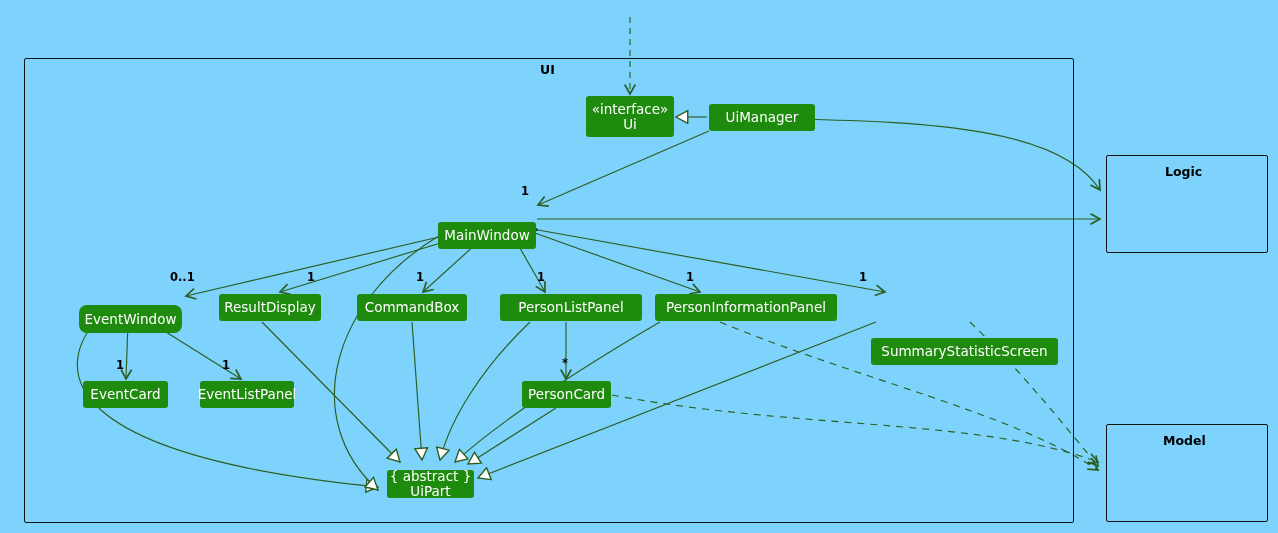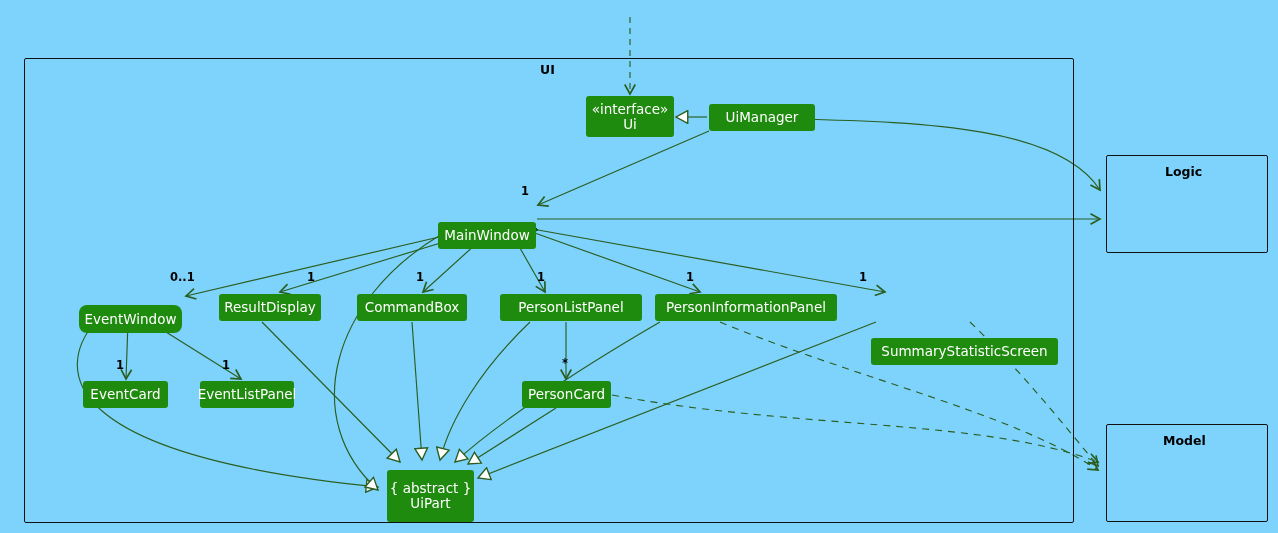--- a/index.html
+++ b/index.html
@@ -177,21 +177,21 @@
   </div>
 
   <div class="cls" style="left:200px;top:381px;width:94px;height:27px;">
     <span class="l1">EventListPanel</span>
   </div>
 
   <div class="cls" style="left:522px;top:381px;width:89px;height:27px;">
     <span class="l1">PersonCard</span>
   </div>
 
-  <div class="cls" style="left:387px;top:470px;width:87px;height:52px;">
+  <div class="cls" style="left:387px;top:470px;width:87px;height:28px;">
     <span class="l1">{ abstract }</span>
     <span class="l2">UiPart</span>
   </div>
 
   <div class="mult" style="left:521px;top:184px;">1</div>
   <div class="mult" style="left:170px;top:270px;">0..1</div>
   <div class="mult" style="left:307px;top:270px;">1</div>
   <div class="mult" style="left:416px;top:270px;">1</div>
   <div class="mult" style="left:537px;top:270px;">1</div>
   <div class="mult" style="left:686px;top:270px;">1</div>

